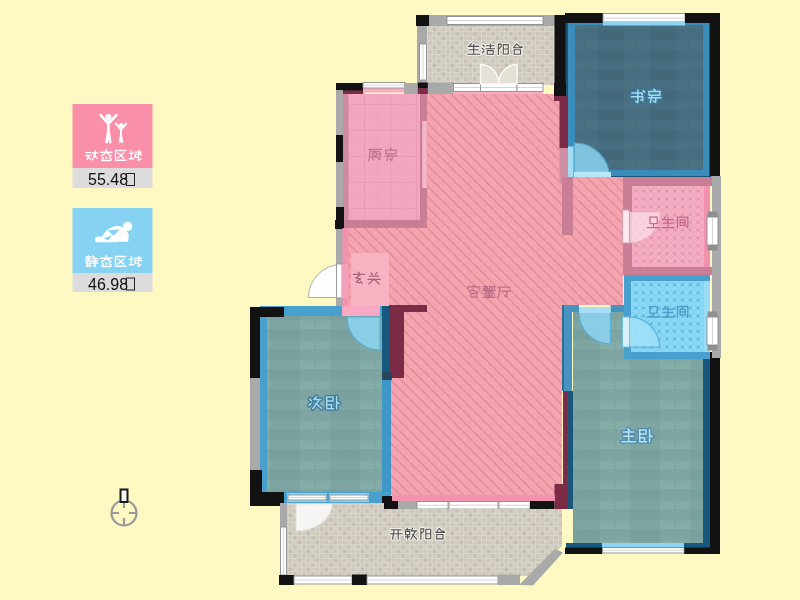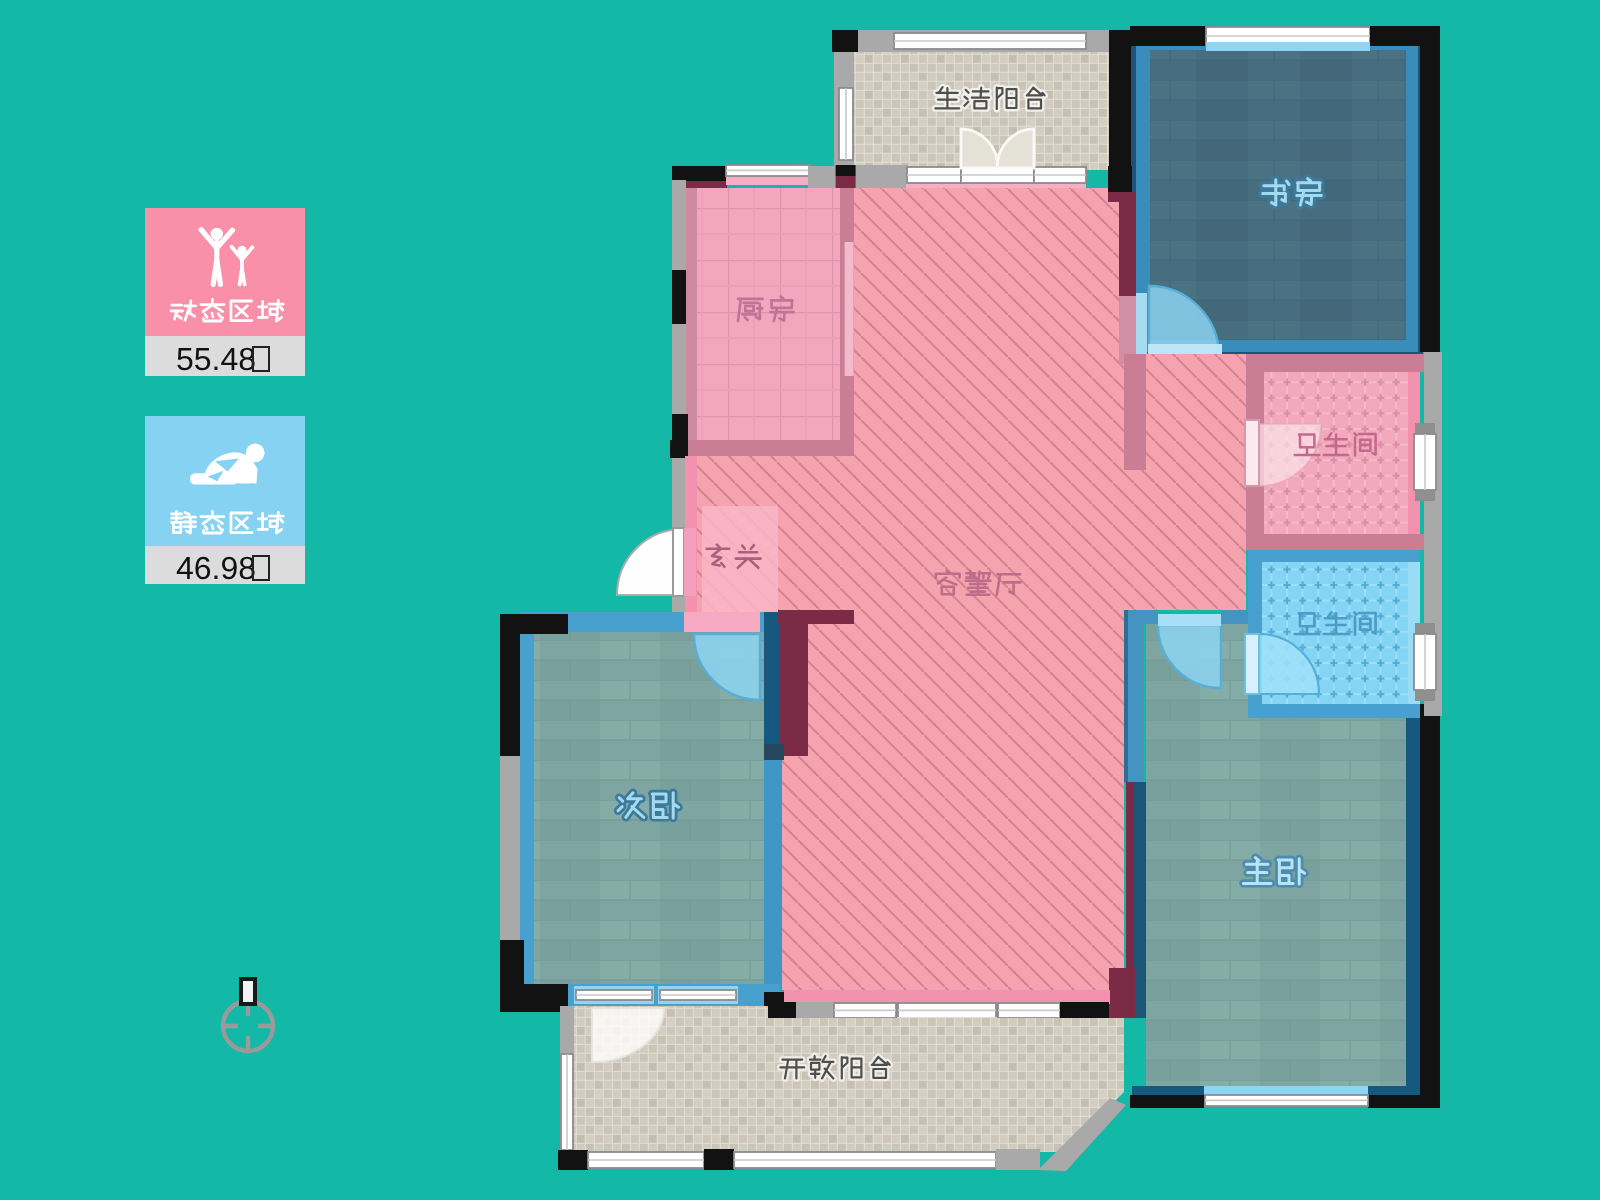--- a/index.html
+++ b/index.html
@@ -1,15 +1,15 @@
 <!DOCTYPE html>
 <html><head><meta charset="utf-8">
 <style>
 html,body{margin:0;padding:0;background:#F2F2F2;}
-#page{position:relative;width:800px;height:600px;background:#14b8a6;overflow:hidden;font-family:"Liberation Sans",sans-serif;}
+#page{position:relative;width:800px;height:600px;background:#fef9c3;overflow:hidden;font-family:"Liberation Sans",sans-serif;}
 </style></head>
 <body>
 <div id="page">
 <svg width="800" height="600" viewBox="0 0 800 600">
 <defs>
 <pattern id="hatch" width="10.5" height="10.5" patternUnits="userSpaceOnUse">
   <rect width="10.5" height="10.5" fill="#F5A3AF"></rect>
   <path d="M-2,-2 L12.5,12.5" stroke="#D5838F" stroke-width="1.05"></path>
 </pattern>
 <pattern id="kgrid" width="26" height="26" patternUnits="userSpaceOnUse">

